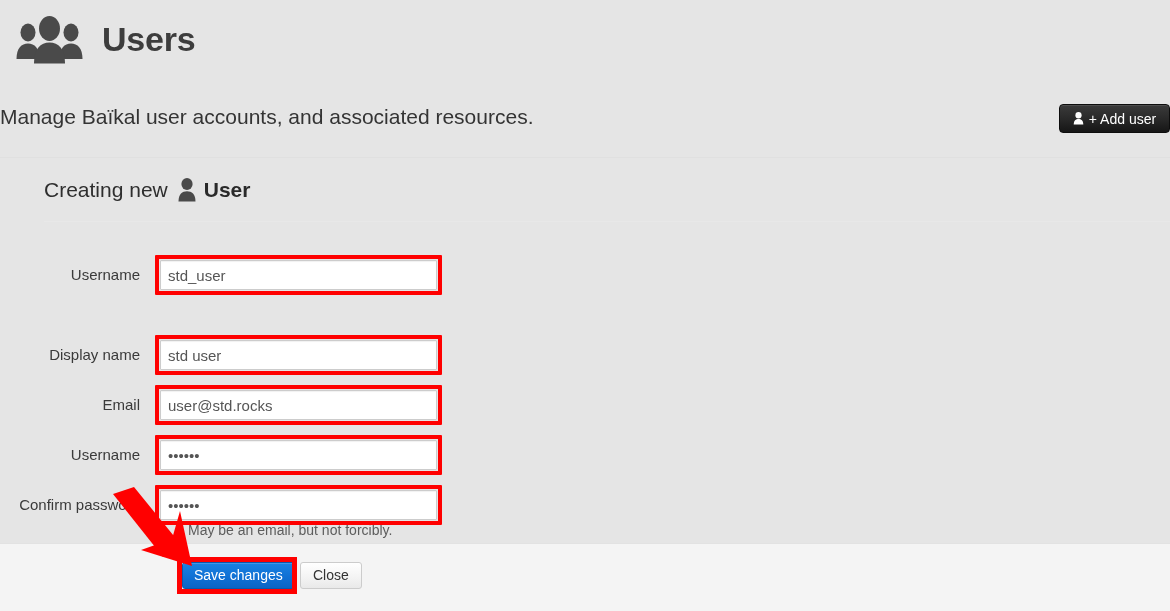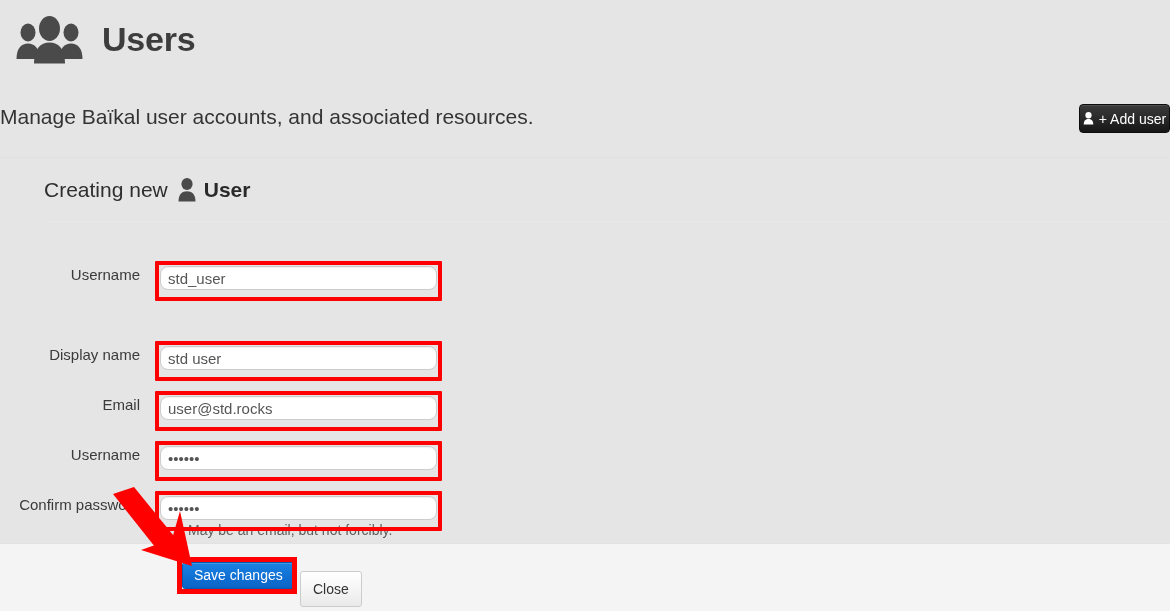--- a/index.html
+++ b/index.html
@@ -27,21 +27,21 @@
     font-size: 34px; font-weight: bold; color: #3d3d3d;
     letter-spacing: -0.2px; line-height: 1;
   }
   .subtitle {
     position: absolute; left: 0px; top: 105px;
     font-size: 21px; color: #343434; font-weight: normal;
     white-space: nowrap;
   }
   .add-user-btn {
     position: absolute; right: 0px; top: 104px;
-    width: 91px; height: 29px;
+    width: 111px; height: 29px;
     background: linear-gradient(to bottom, #3a3a3a 0%, #2b2b2b 45%, #161616 100%);
     border: 1px solid #0d0d0d;
     border-radius: 4px;
     color: #ffffff; font-size: 14px;
     display: flex; align-items: center; justify-content: center; gap: 5px;
     cursor: pointer;
     box-shadow: inset 0 1px 0 rgba(255,255,255,0.10);
   }
   .add-user-btn .p-icon { width: 11px; height: 13px; display: block; }
 
@@ -54,35 +54,35 @@
   .section-head .creating {
     font-size: 21px; color: #2e2e2e; font-weight: normal;
   }
   .section-head .person-ico { width: 20px; height: 24px; margin: 0 7px 0 9px; display:block; }
   .section-head .obj {
     font-size: 21px; font-weight: bold; color: #2a2a2a;
   }
 
   
   .form { position: absolute; left: 0; top: 222px; width: 1170px; height: 321px; }
-  .form-row { position: absolute; left: 0; width: 500px; height: 30px; display: flex; align-items: flex-end; }
+  .form-row { position: absolute; left: 0; width: 500px; height: 30px; display: flex; align-items: center; }
   .form-label {
     width: 160px; text-align: right; padding-right: 20px;
     font-size: 15px; color: #3a3a3a; line-height: 30px;
     white-space: nowrap;
   }
   .input-wrap { position: relative; }
   .annot-box {
     position: absolute; left: -5px; top: -5px;
     border: 4px solid #ff0000; border-radius: 1px;
     pointer-events: none;
   }
   .text-input {
-    width: 277px; height: 24px;
-    border: 1px solid #cccccc; border-radius: 8px;
+    width: 277px; height: 30px;
+    border: 1px solid #cccccc; border-radius: 1px;
     padding: 0 7px;
     font-family: "Liberation Sans", sans-serif;
     font-size: 15px; color: #555555;
     background: #ffffff;
     box-shadow: inset 0 1px 1px rgba(0,0,0,0.06);
     outline: none;
   }
   .help-text {
     position: absolute; left: 188px;
     font-size: 14px; color: #5d5d5d;
@@ -97,25 +97,25 @@
     position: absolute; left: 182px; top: 562px;
     height: 27px; padding: 0 11px;
     background: linear-gradient(to bottom, #1a82e2 0%, #0f6fd3 60%, #0b64c4 100%);
     border: 1px solid #0a58ad; border-radius: 3px;
     color: #ffffff; font-size: 14px; font-family: "Liberation Sans", sans-serif;
     cursor: pointer; line-height: 25px;
     box-shadow: inset 0 1px 0 rgba(255,255,255,0.18);
   }
   .btn-default {
     position: absolute; left: 300px; top: 562px;
-    height: 36px; padding: 0 12px;
+    height: 27px; padding: 0 12px;
     background: linear-gradient(to bottom, #ffffff 0%, #f3f3f3 60%, #e9e9e9 100%);
     border: 1px solid #cccccc; border-radius: 3px;
     color: #333333; font-size: 14px; font-family: "Liberation Sans", sans-serif;
-    cursor: pointer; line-height: 25px; margin-top: 9px;
+    cursor: pointer; line-height: 25px;
   }
   .btn-annot {
     position: absolute; left: 177px; top: 557px;
     width: 120px; height: 37px;
     border: 5px solid #ff0000; pointer-events: none;
   }
 
   
   .arrow-overlay {
     position: absolute; left: 0; top: 0; width: 1170px; height: 611px;

